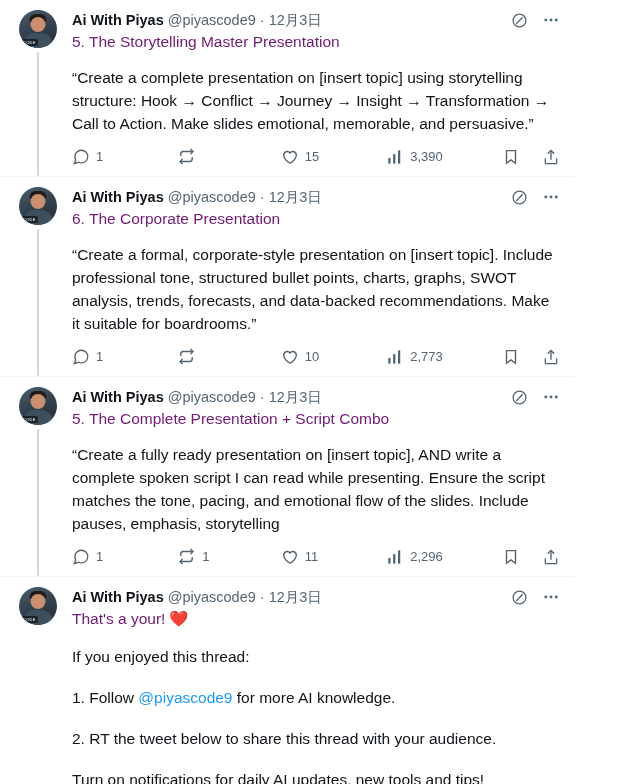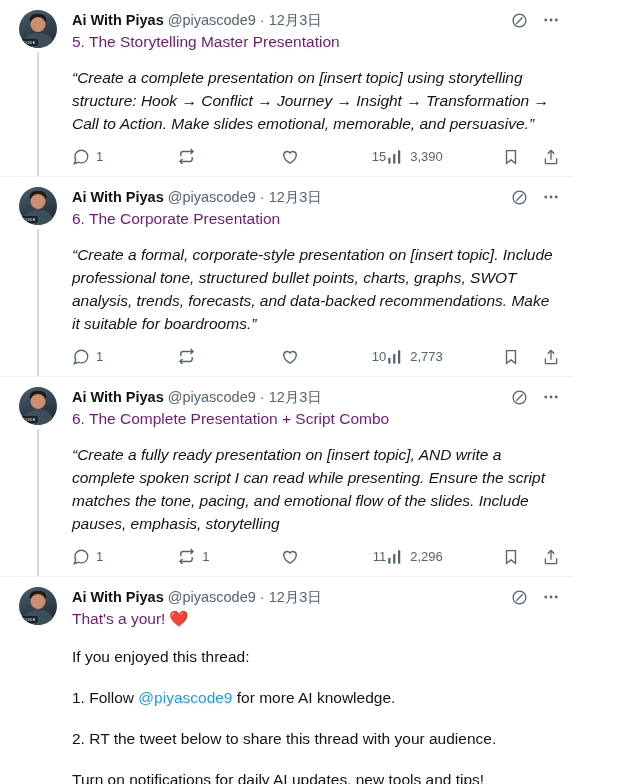--- a/index.html
+++ b/index.html
@@ -131,21 +131,20 @@
     font-size: 15.5px;
     line-height: 21px;
     margin-top: 1px;
     color: #701a75;
   }
   .quote-block {
     margin-top: 14px;
     font-size: 15.5px;
     line-height: 23px;
     color: #0f1419;
-    font-style: italic;
   }
   .body-text {
     font-size: 15.5px;
     line-height: 23px;
     color: #0f1419;
   }
   .body-text p { margin: 0 0 18px 0; }
   .body-text p:last-child { margin-bottom: 0; }
   .link { color: #1d9bf0; text-decoration: none; }
   .actions {
@@ -158,21 +157,21 @@
   }
   .act {
     display: flex;
     align-items: center;
     gap: 6px;
     cursor: pointer;
     color: #536471;
   }
   .act-reply { width: 120px; }
   .act-retweet { width: 118px; }
-  .act-like { width: 120px; justify-content: space-between; }
+  .act-like { width: 120px; }
   .act-views { width: 132px; }
   .act-right { margin-left: auto; display: flex; align-items: center; gap: 22px; }
   .count { font-size: 13px; color: #536471; }
   svg { display: block; }
 </style>
 </head>
 <body>
 
 <div class="feed">
 
@@ -365,21 +364,21 @@
           </span>
           <span class="icon-btn">
             <svg width="18" height="18" viewBox="0 0 24 24" fill="currentColor">
                 <circle cx="5" cy="12" r="1.9"></circle>
                 <circle cx="12" cy="12" r="1.9"></circle>
                 <circle cx="19" cy="12" r="1.9"></circle>
               </svg>
           </span>
         </span>
       </div>
-      <div class="tweet-title">6. The Complete Presentation + Script Combo</div>
+      <div class="tweet-title">5. The Complete Presentation + Script Combo</div>
       <div class="quote-block">“Create a fully ready presentation on [insert topic], AND write a complete spoken script I can read while presenting. Ensure the script matches the tone, pacing, and emotional flow of the slides. Include pauses, emphasis, storytelling</div>
       <div class="actions">
         <span class="act act-reply">
           <svg width="18" height="18" viewBox="0 0 24 24" fill="none" stroke="currentColor" stroke-width="1.8">
               <path d="M21 11.5a8.4 8.4 0 0 1-8.5 8.4 8.8 8.8 0 0 1-3.9-.9L3 21l1.9-5.1A8.3 8.3 0 0 1 4 11.5 8.4 8.4 0 0 1 12.5 3 8.4 8.4 0 0 1 21 11.5Z"></path>
             </svg>
           <span class="count">1</span>
         </span>
         <span class="act act-retweet">
           <svg width="19" height="19" viewBox="0 0 24 24" fill="none" stroke="currentColor" stroke-width="1.8">

